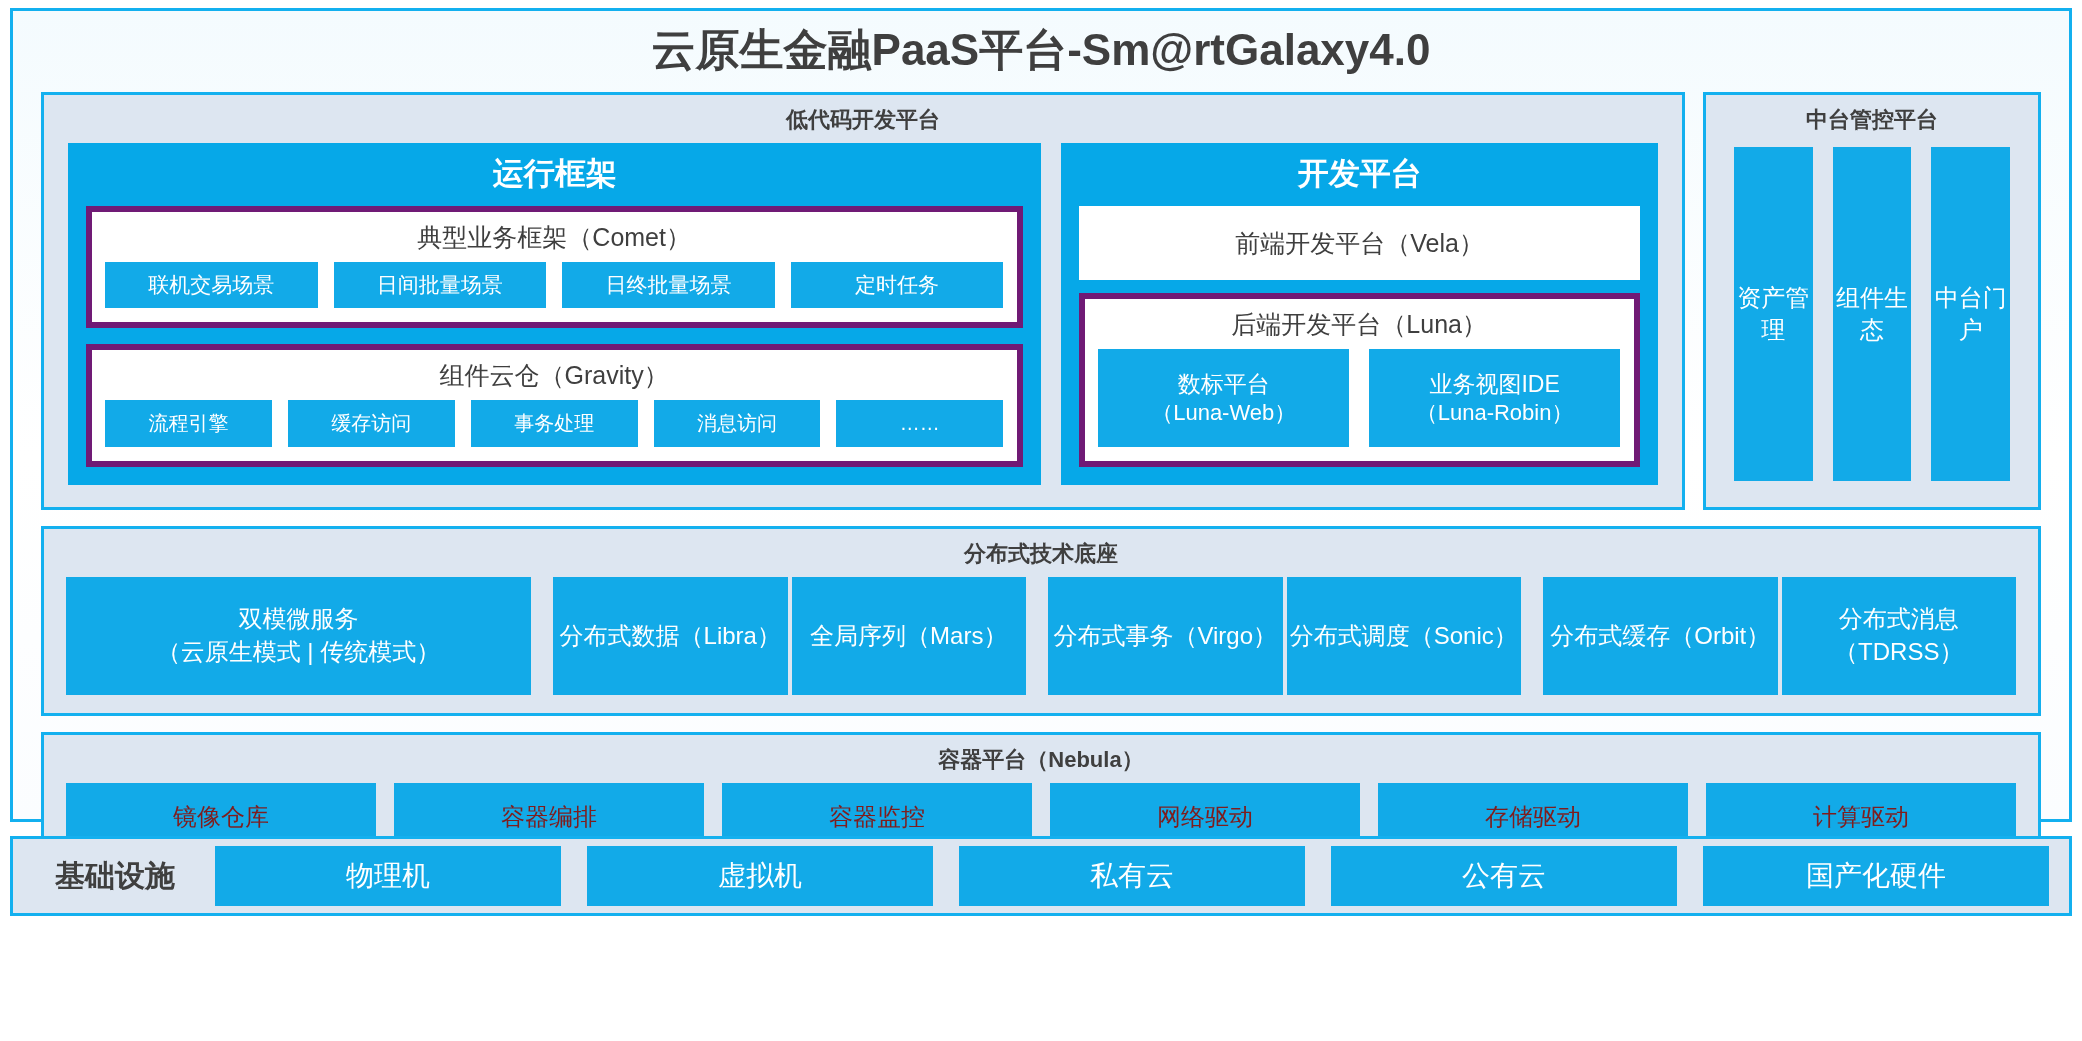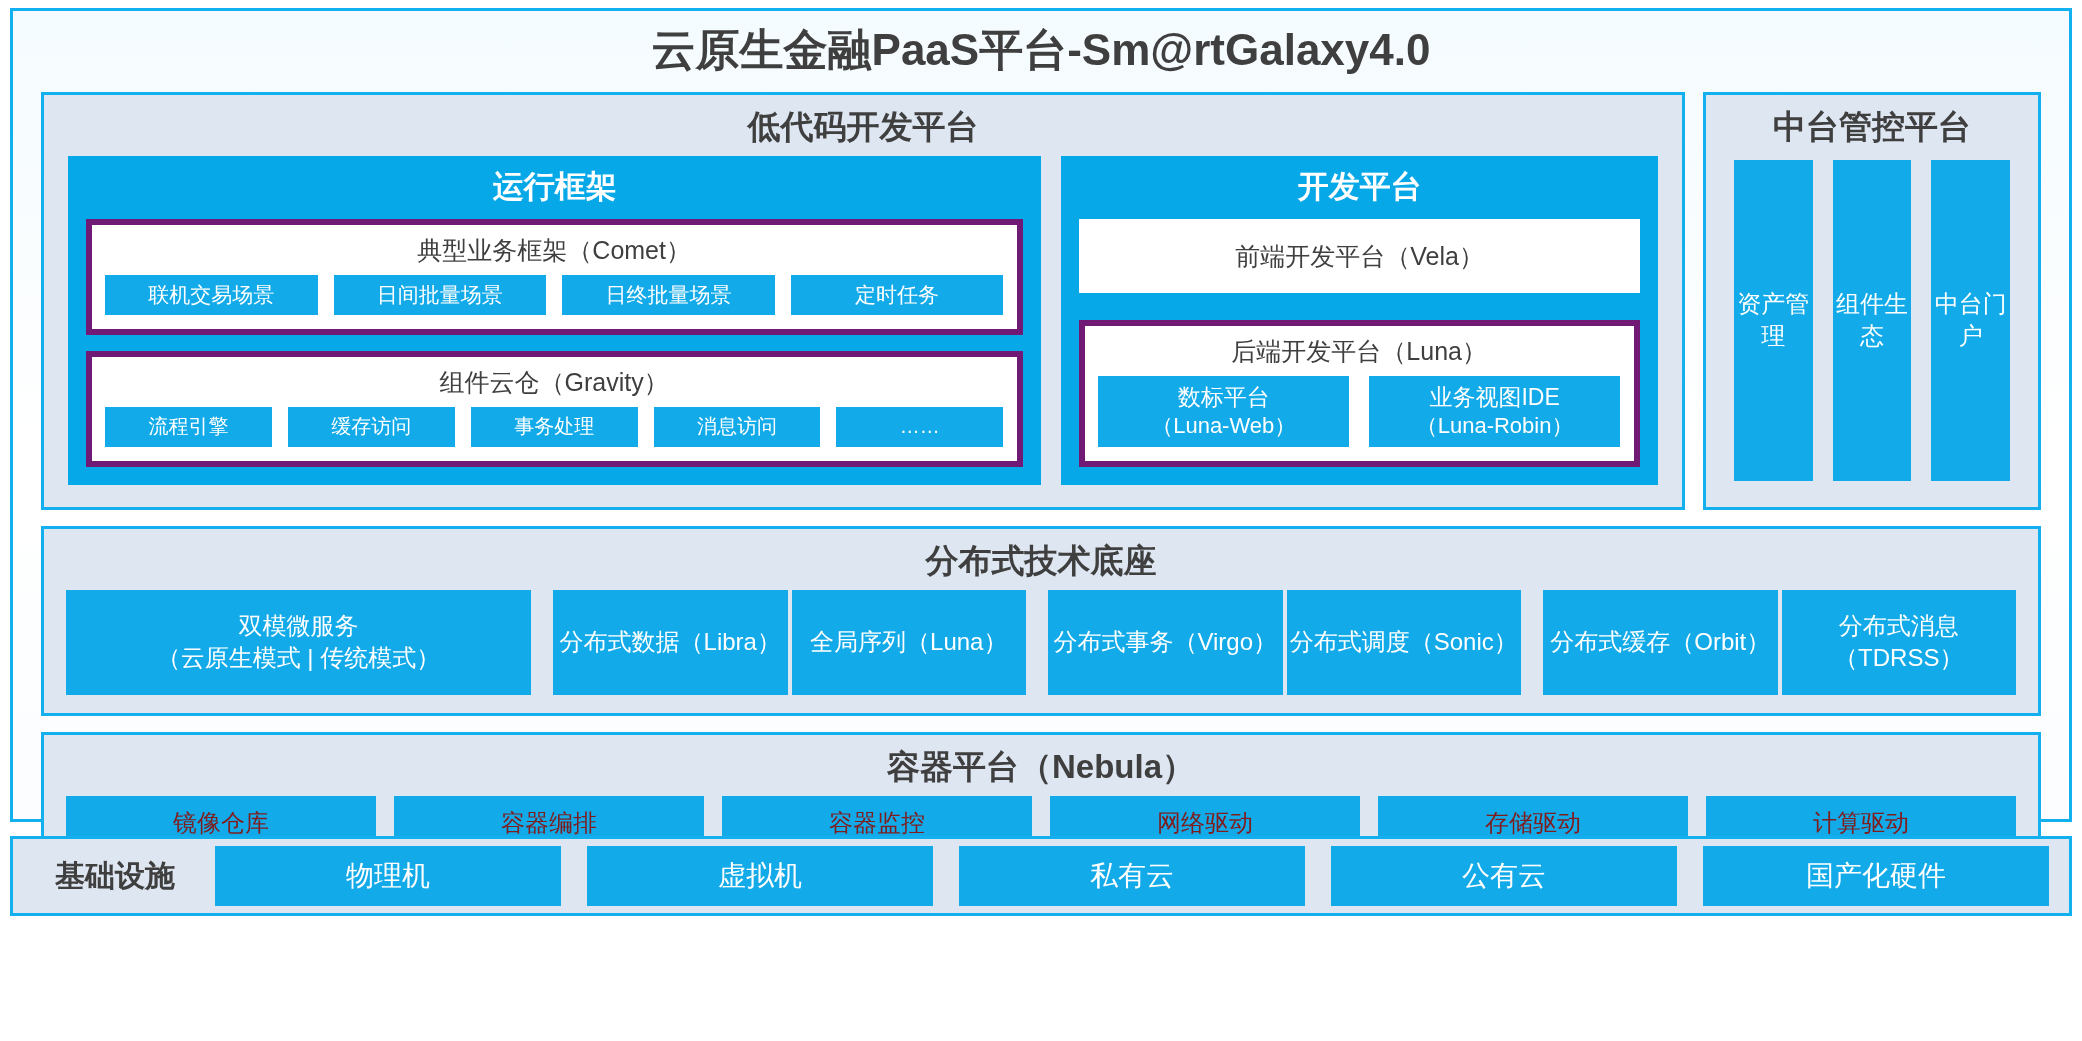--- a/index.html
+++ b/index.html
@@ -40,21 +40,21 @@
 
   
   .panel{
     border:3px solid #13b0ef;
     background:#dde6f1;
     box-sizing:border-box;
     display:flex;flex-direction:column;
   }
   .panel-title{
     text-align:center;
-    font-size:33px;
+    font-size:22px;
     font-weight:bold;
     color:#3f3f3f;
     padding:12px 0 10px 0;
     line-height:1.2;
   }
 
   
   .row-top{
     display:flex;
     gap:18px;
@@ -128,21 +128,21 @@
     padding:4px 2px;
     box-sizing:border-box;
   }
   .chip.sm{font-size:20px;}
 
   
   .runtime-inner{display:flex;flex-direction:column;gap:16px;flex:1 1 auto;min-height:0;}
   .runtime-inner > .white-card{flex:1 1 0;min-height:0;}
 
   
-  .dev-inner{display:flex;flex-direction:column;gap:27px;flex:1 1 auto;min-height:0;}
+  .dev-inner{display:flex;flex-direction:column;gap:13px;flex:1 1 auto;min-height:0;}
   .vela{flex:0 0 74px;}
   .luna{flex:1 1 auto;min-height:0;}
   .luna .chip-row{gap:20px;}
   .luna .chip{font-size:23px;}
   .luna .chip .sub{display:block;font-size:22px;}
 
   
   .mid-list{
     display:flex;flex-direction:row;
     gap:20px;
@@ -323,21 +323,21 @@
           <div class="dist-cell tall">
             <span>
               <span>双模微服务</span><br>
               <span>（云原生模式 | 传统模式）</span>
             </span>
           </div>
         </div>
 
         <div class="dist-col">
           <div class="dist-cell">分布式数据（Libra）</div>
-          <div class="dist-cell">全局序列（Luna）</div>
+          <div class="dist-cell">全局序列（Mars）</div>
         </div>
 
         <div class="dist-col">
           <div class="dist-cell">分布式事务（Virgo）</div>
           <div class="dist-cell">分布式调度（Sonic）</div>
         </div>
 
         <div class="dist-col">
           <div class="dist-cell">分布式缓存（Orbit）</div>
           <div class="dist-cell">分布式消息（TDRSS）</div>

